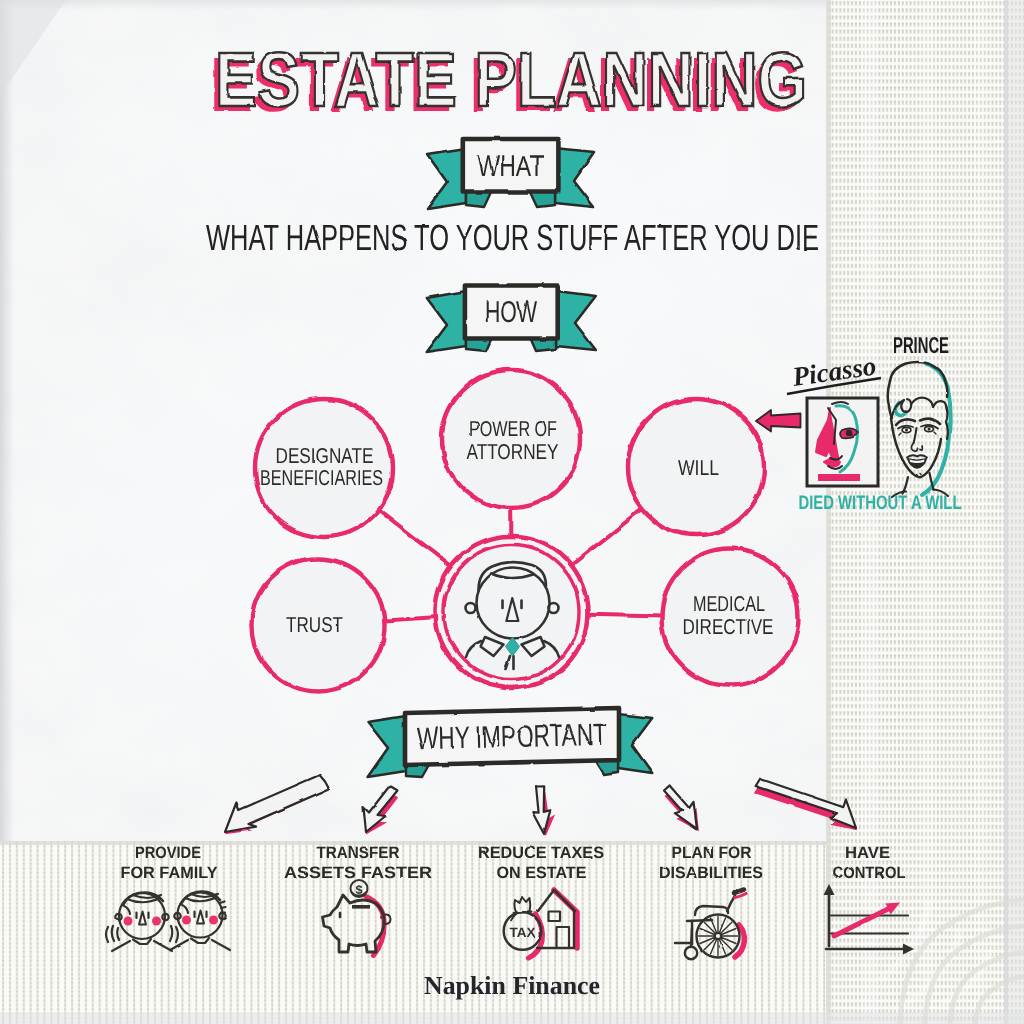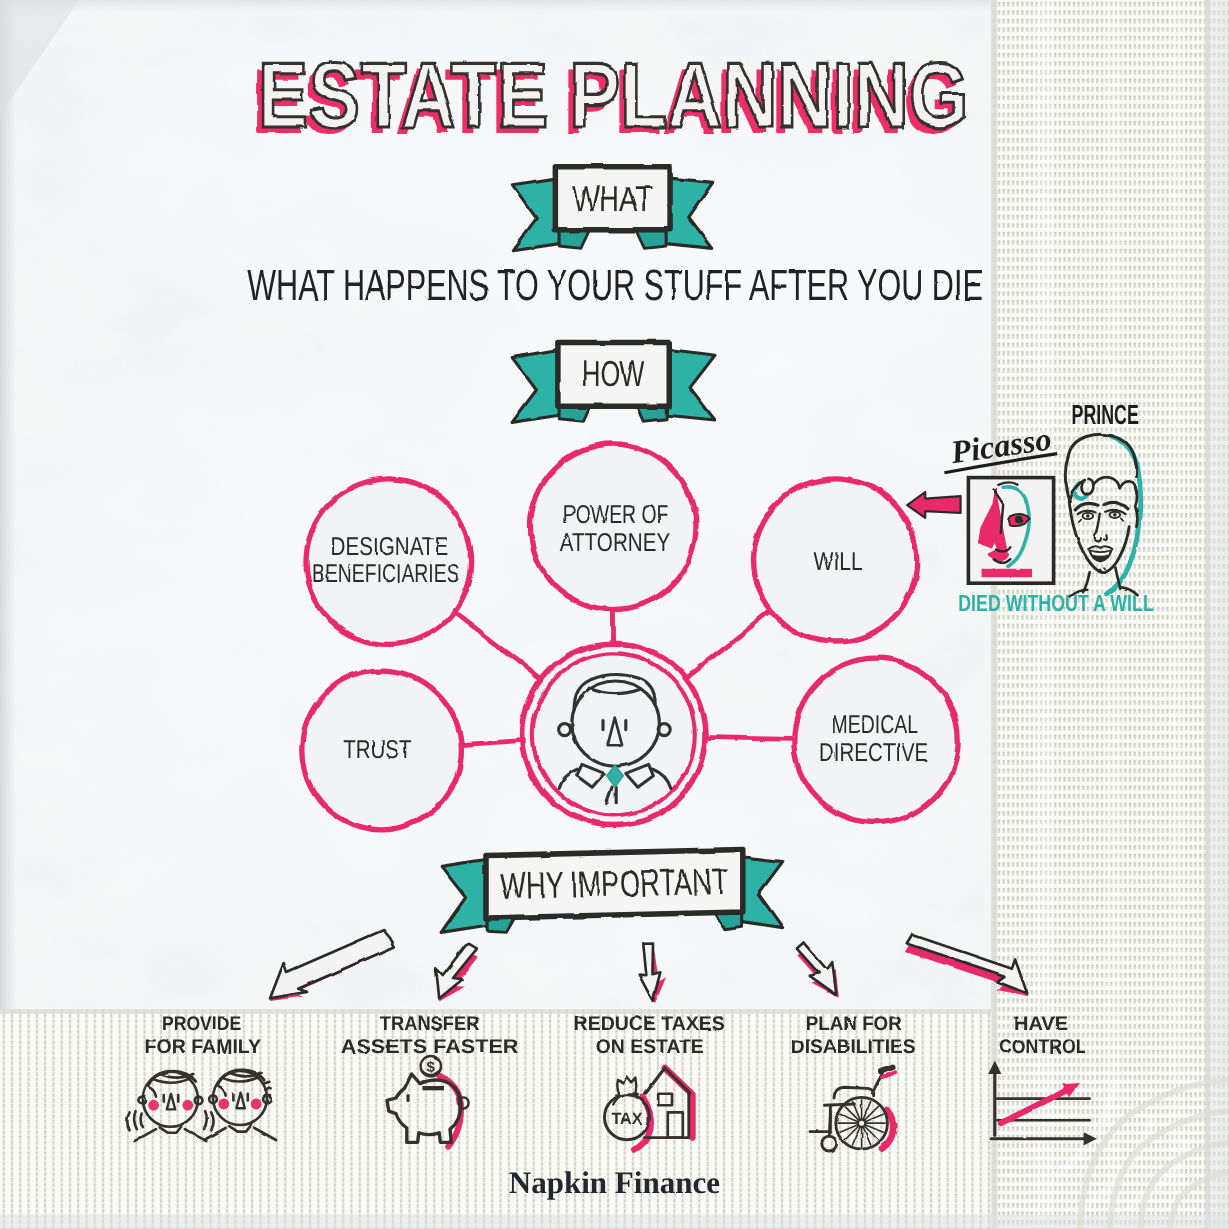--- a/index.html
+++ b/index.html
@@ -1,16 +1,16 @@
 <!DOCTYPE html>
 <html><head>
 <meta charset="utf-8">
 <style>
 html,body{margin:0;padding:0;background:#fff}
-#c{position:relative;width:1024px;height:1024px;overflow:hidden;background:#15803d;font-family:"Liberation Sans",sans-serif;-webkit-font-smoothing:antialiased}
+#c{position:relative;width:1024px;height:1024px;overflow:hidden;background:#ec4899;font-family:"Liberation Sans",sans-serif;-webkit-font-smoothing:antialiased}
 #c svg.main{position:absolute;left:0;top:0}
 </style>
 </head>
 <body>
 <div id="c">
 <svg class="main" width="1024" height="1024" viewBox="0 0 1024 1024" text-rendering="geometricPrecision">
 <defs>
 <pattern id="ptR" width="3.9" height="7.1" patternUnits="userSpaceOnUse">
   <rect width="3.9" height="7.1" fill="#fafaf7"></rect>
   <rect x="0.9" y="1.5" width="1.8" height="3.9" fill="#d5d5cc"></rect>

